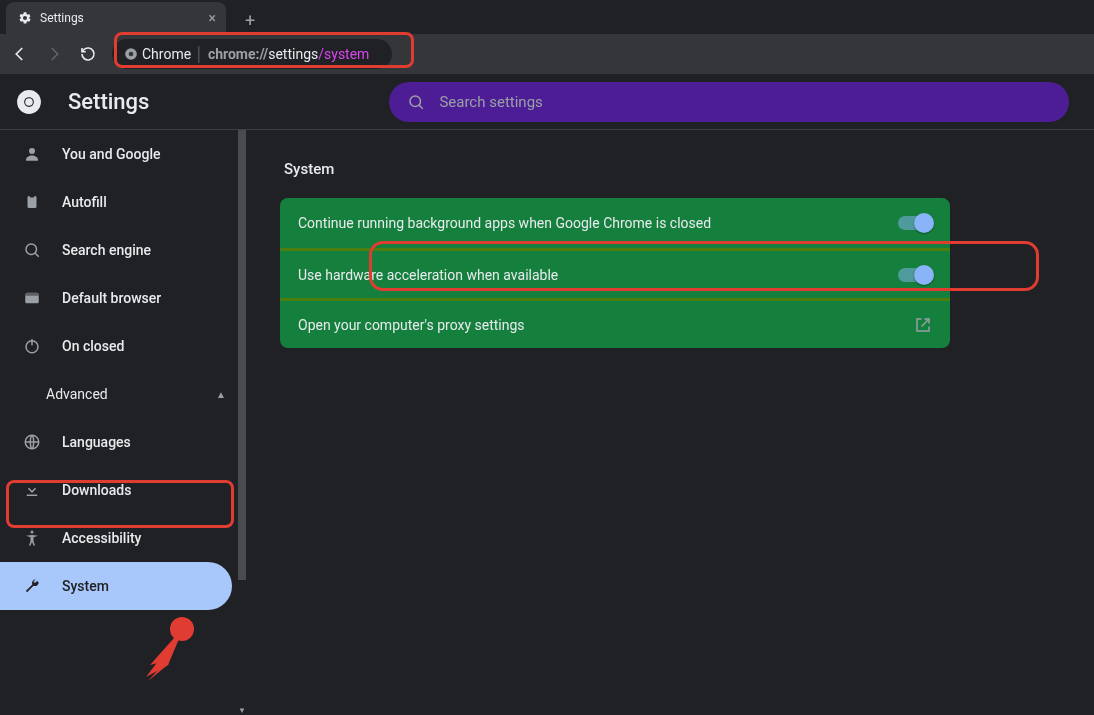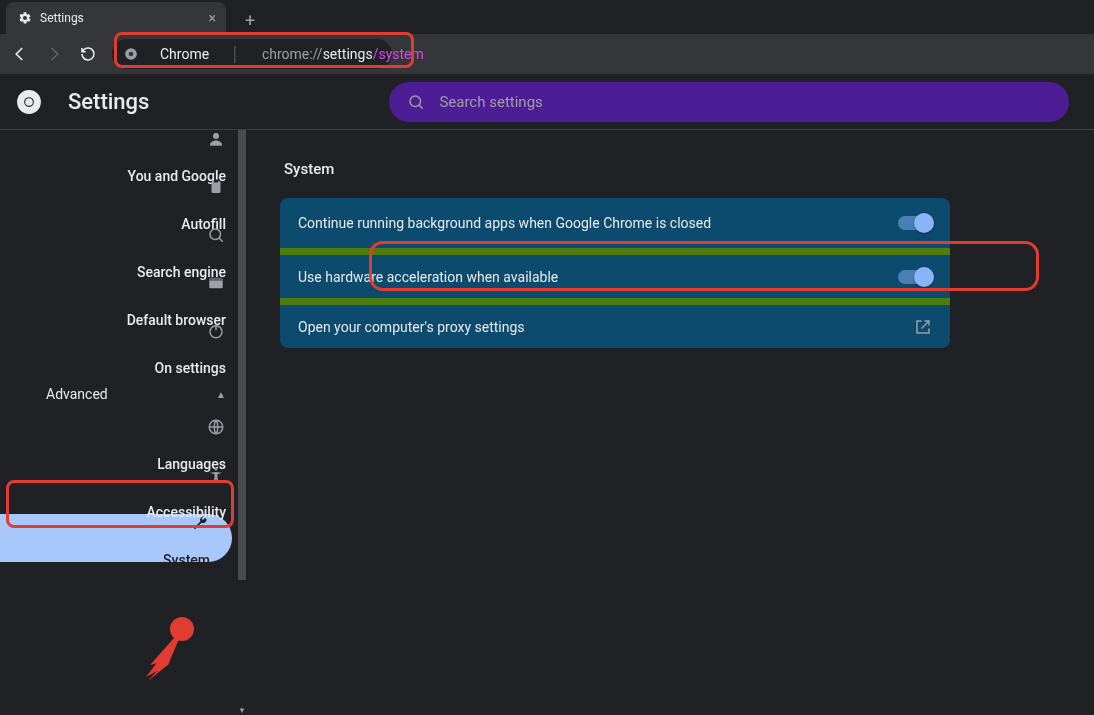--- a/index.html
+++ b/index.html
@@ -15,27 +15,27 @@
   }
   .tab .close { margin-left: auto; color: #9aa0a6; font-size: 14px; cursor: pointer; }
   .new-tab { width: 28px; height: 28px; display: flex; align-items: center; justify-content: center;
              color: #9aa0a6; margin-left: 10px; cursor: pointer; font-size: 18px; }
 
   
   .toolbar { height: 40px; background: #35363a; display: flex; align-items: center; padding: 0 10px; gap: 14px; }
   .nav-btn { color: #e8eaed; width: 20px; height: 20px; display:flex; align-items:center; justify-content:center; cursor:pointer; }
   .nav-btn.dis { color: #5f6368; cursor: default; }
   .omnibox {
-    flex: 0 0 auto; display: flex; align-items: center; gap: 22px;
+    flex: 0 0 auto; display: flex; align-items: center; gap: 4px;
     height: 30px; padding: 0 12px; background: #202124; border-radius: 15px;
     font-size: 14px; color: #9aa0a6;
   }
   .omnibox .chip { color: #e8eaed; }
   .omnibox .sep { color: #5f6368; }
-  .omnibox .url-pre { color: #9aa0a6; }
+  .omnibox .url-pre { color: #9aa0a6; font-weight: bold; }
   .omnibox .url-em  { color: #e8eaed; }
   .omnibox .url-post{ color: #d946ef; }
 
   
   .hl { position: absolute; border: 3px solid #e03c31; border-radius: 8px; pointer-events: none; }
   .hl.addr  { left: 114px; top: 32px; width: 300px; height: 36px; }
   .hl.adv   { left: 6px;  top: 480px; width: 228px; height: 48px; }
   .hl.hw    { left: 369px; top: 241px; width: 670px; height: 50px; border-radius: 14px; }
 
   
@@ -59,48 +59,48 @@
   .app-body { flex: 1; display: flex; overflow: hidden; }
 
   
   .sidebar { width: 248px; position: relative; background: #202124; }
   .side-scroll { position:absolute; right:0; top:0; bottom:0; width:12px; background:#202124; }
   .side-scroll .thumb { position:absolute; right:2px; top:0; width:8px; height:450px; background:#4a4b4f; border-radius:0; }
   .side-scroll .arrow { position:absolute; right:1px; width:10px; height:10px; color:#9aa0a6; font-size:9px; text-align:center; }
   .side-scroll .arrow.dn { bottom:0; }
 
   .side-item {
-    display: flex; align-items: flex-end; gap: 20px;
+    display: flex; align-items: center; gap: 20px;
     height: 48px; padding: 0 22px; font-size: 14px; font-weight: 500;
-    color: #e8eaed; cursor: pointer; flex-direction: column;
+    color: #e8eaed; cursor: pointer;
   }
   .side-item .ico { width: 20px; height: 20px; display:flex; align-items:center; justify-content:center; color:#9aa0a6; }
   .side-item.selected {
     background: #a8c7fa; color: #202124; border-radius: 0 24px 24px 0;
     width: 232px;
   }
   .side-item.selected .ico { color: #202124; }
 
   .side-section {
     display:flex; align-items:center; justify-content:space-between;
     height:48px; padding:0 22px; font-size:14px; font-weight:400; color:#e8eaed; cursor:pointer;margin-left:24px;
   }
   .side-section .chev { color:#9aa0a6; font-size:10px; }
 
   
   .main { flex:1; overflow:auto; padding: 24px 32px; }
   .section-title { font-size: 15px; font-weight: 500; color:#e8eaed; margin: 6px 4px 20px; }
   .card {
-    background: #0c4a6e; border-radius: 8px; overflow: hidden;
+    background: #15803d; border-radius: 8px; overflow: hidden;
     width: 670px;
   }
   .row {
     display:flex; align-items:center; justify-content:space-between;
     min-height:50px; padding: 0 18px; font-size:14px; color:#e8eaed;
-    border-top: 7px solid #4d7c0f;
+    border-top: 3px solid #4d7c0f;
   }
   .row:first-child { border-top: none; }
   .row .ext { color:#9aa0a6; }
 
   
   .toggle { width: 34px; height: 14px; border-radius: 7px; background:#8ab4f8; position:relative; opacity:.6; }
   .toggle::after { content:""; position:absolute; right:-2px; top:-3px; width:20px; height:20px; border-radius:50%; background:#8ab4f8; opacity:1; box-shadow:0 1px 2px rgba(0,0,0,.4); }
   .toggle.on { opacity:1; }
   .toggle.on::after { background:#8ab4f8; }
   
@@ -227,38 +227,47 @@
         <span>Default browser</span>
       </div>
 
       <div class="side-item">
         <span class="ico">
           <svg width="18" height="18" viewBox="0 0 24 24" fill="none" stroke="#9aa0a6" stroke-width="2">
               <circle cx="12" cy="13" r="8"></circle>
               <path d="M12 3v8"></path>
             </svg>
         </span>
-        <span>On settings</span>
+        <span>On closed</span>
       </div>
 
       <div class="side-section">
         <span>Advanced</span>
         <span class="chev">▲</span>
       </div>
 
       <div class="side-item">
         <span class="ico">
           <svg width="18" height="18" viewBox="0 0 24 24" fill="none" stroke="#9aa0a6" stroke-width="2">
               <circle cx="12" cy="12" r="9"></circle>
               <path d="M3 12h18M12 3c3 3 3 15 0 18M12 3c-3 3-3 15 0 18"></path>
             </svg>
         </span>
         <span>Languages</span>
       </div>
 
+      <div class="side-item">
+        <span class="ico">
+          <svg width="18" height="18" viewBox="0 0 24 24" fill="#9aa0a6">
+              <path d="M12 3v10l4-4 1.4 1.4L12 16 6.6 10.4 8 9l4 4V3h0z"></path>
+              <rect x="5" y="18" width="14" height="2"></rect>
+            </svg>
+        </span>
+        <span>Downloads</span>
+      </div>
 
       <div class="side-item">
         <span class="ico">
           <svg width="18" height="18" viewBox="0 0 24 24" fill="#9aa0a6">
               <circle cx="12" cy="4" r="2"></circle>
               <path d="M4 9l8-1 8 1-6 2v5l2 6h-2l-2-5-2 5H8l2-6v-5z"></path>
             </svg>
         </span>
         <span>Accessibility</span>
       </div>

